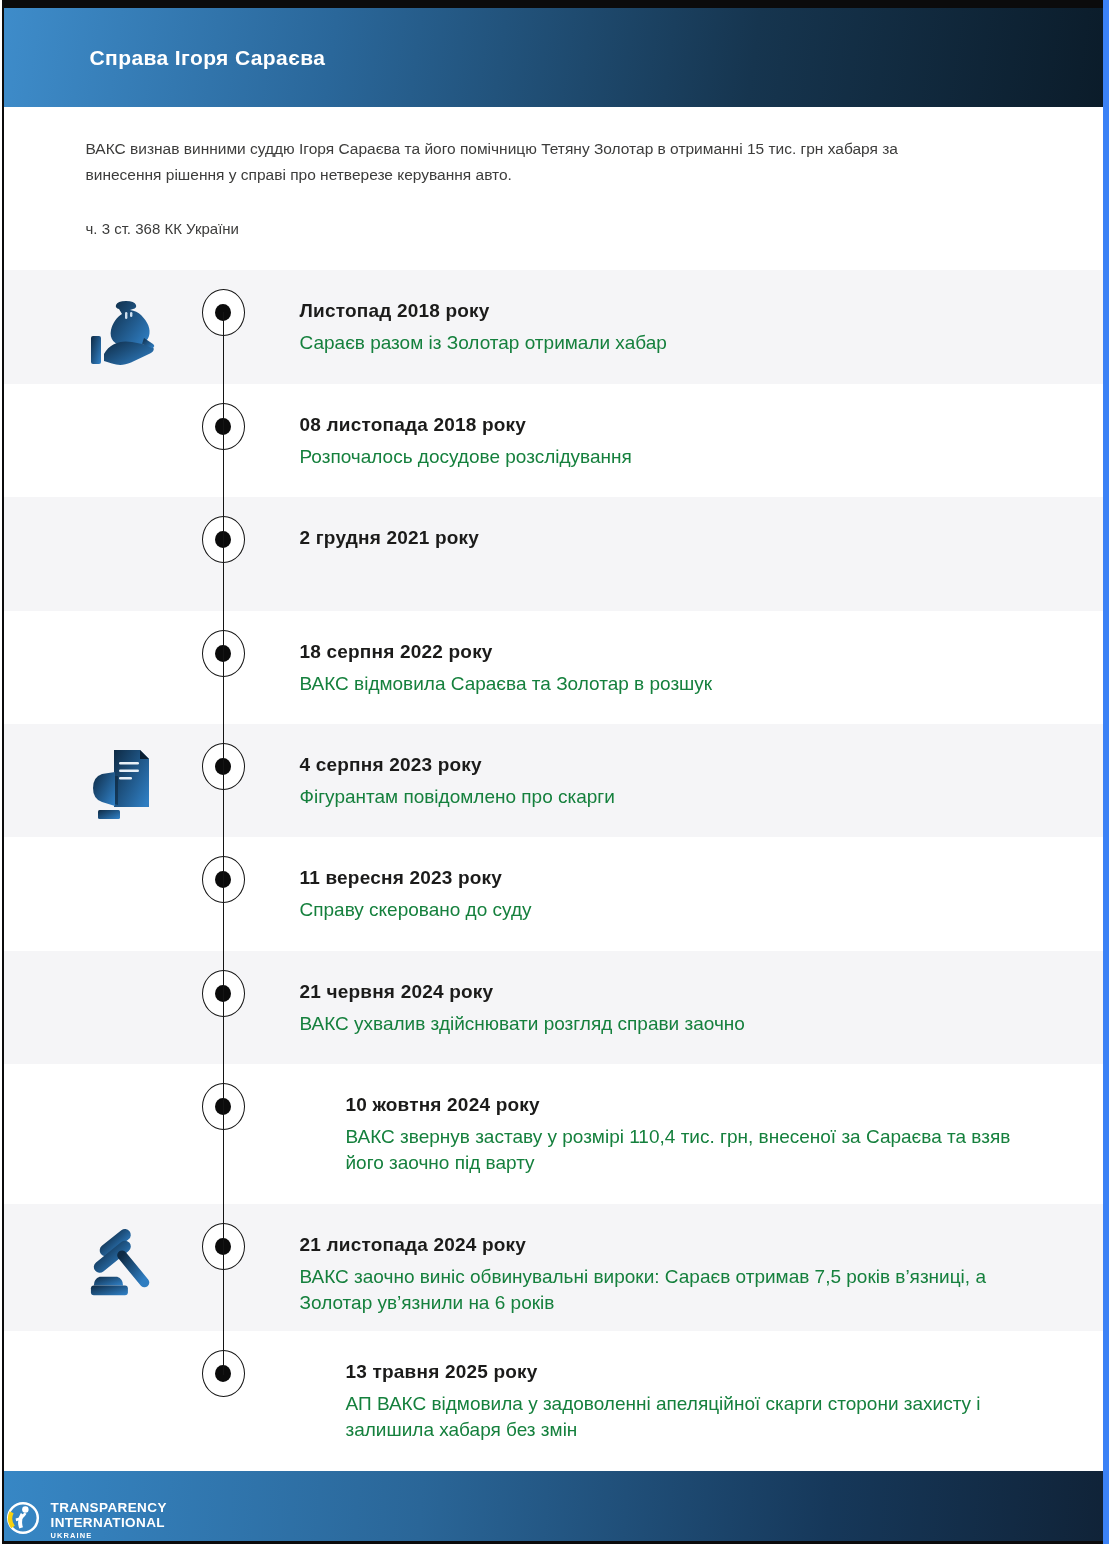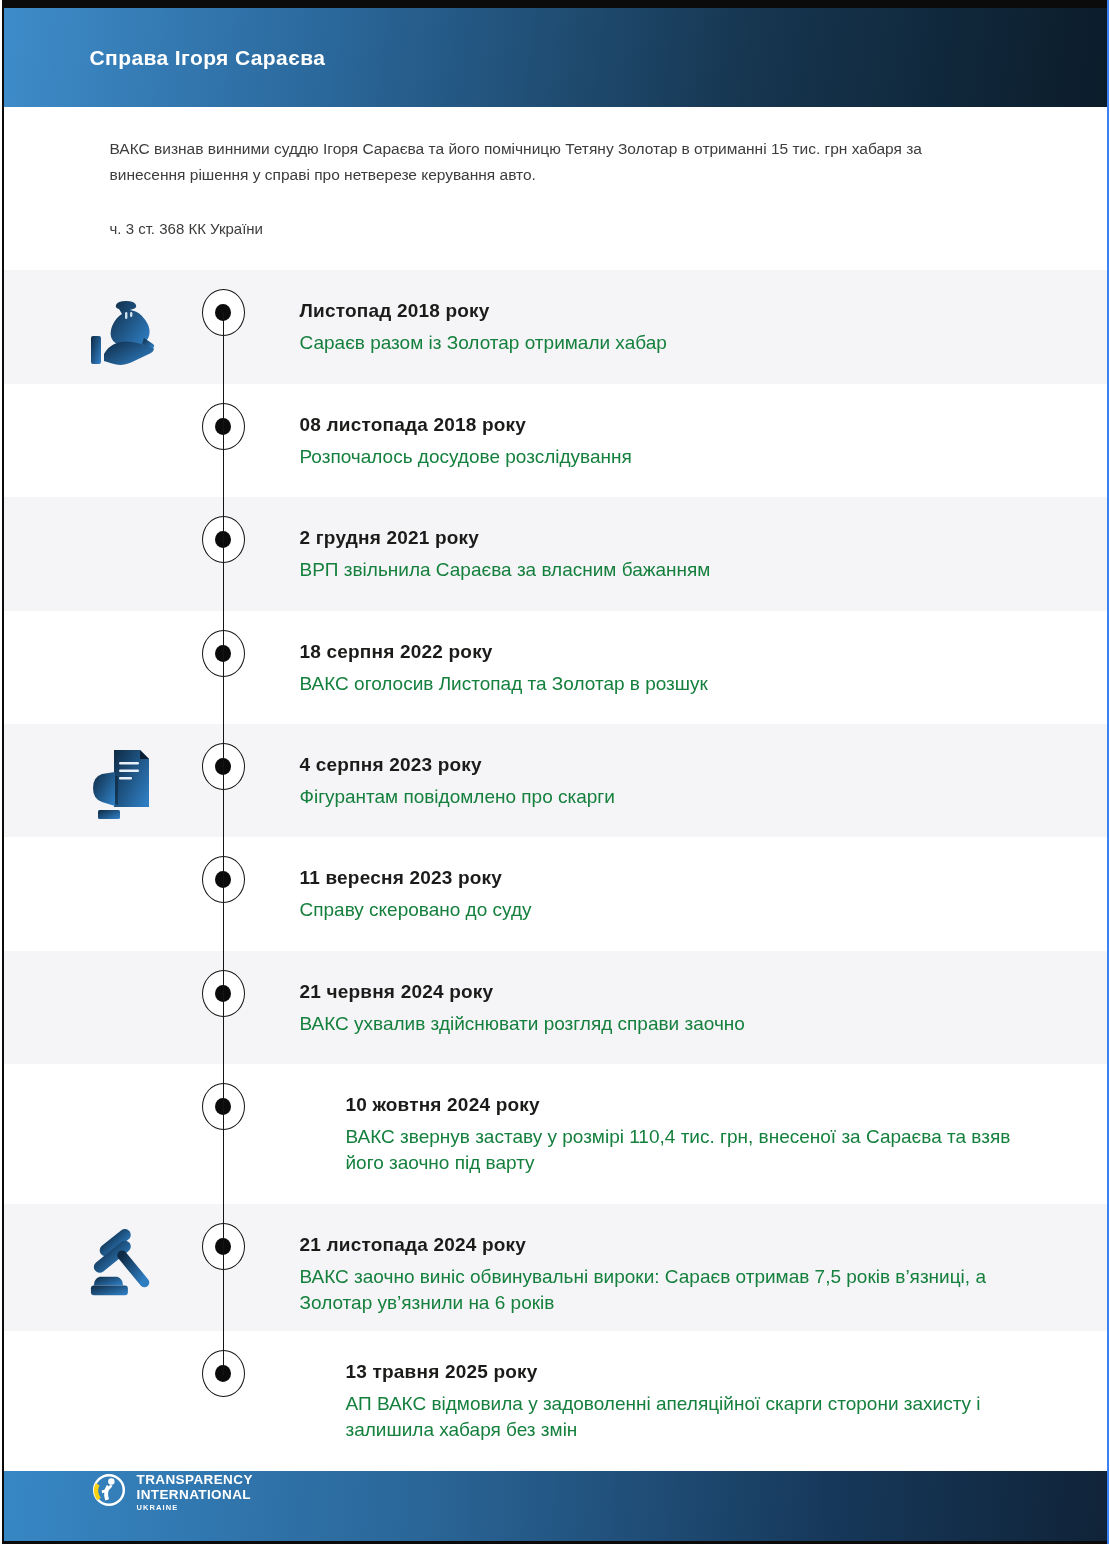--- a/index.html
+++ b/index.html
@@ -6,42 +6,42 @@
   html, body { background: #ffffff; }
   body { font-family: "Liberation Sans", "DejaVu Sans", sans-serif; }
 
   .page {
     position: relative;
     width: 1107px;
     height: 1544px;
     margin: 0 auto;
     background: #ffffff;
     border-left: 2px solid #0b0b0c;
-    border-right: 2px solid #3b82f6;
+    border-right: 6px solid #3b82f6;
     overflow: hidden;
   }
   .topbar { height: 8px; background: #0b0b0c; }
 
   
   .header {
     height: 99px;
     background: linear-gradient(98deg, #3e8cca 0%, #2a679a 30%, #16354f 68%, #0b1c2a 100%);
     display: flex;
     align-items: center;
     padding-left: 86px;
   }
   .header h1 {
     color: #ffffff;
     font-size: 21px;
     font-weight: 700;
     letter-spacing: 0.4px;
   }
 
   
-  .intro { padding: 29px 110px 0 106px; height: 163px; }
+  .intro { padding: 29px 110px 0 82px; height: 163px; }
   .intro p.lead {
     font-size: 15.5px;
     line-height: 26px;
     color: #3c3c3b;
     max-width: 880px;
   }
   .intro p.article {
     margin-top: 32px;
     font-size: 15px;
     color: #3c3c3b;
@@ -109,22 +109,21 @@
     line-height: 26px;
     color: #15803d;
   }
 
   
   .footer {
     height: 73px;
     background: linear-gradient(94deg, #3787c5 0%, #2a6698 38%, #16385a 75%, #102338 100%);
     border-bottom: 3px solid #0b0b0c;
     display: flex;
-    align-items: flex-start;
-    padding-left: 86px;
+    align-items: flex-end;
   }
   .logo-wrap { display: flex; align-items: center; }
   .logo-text { margin-left: 9px; color: #ffffff; }
   .logo-text .l1, .logo-text .l2 {
     font-size: 13.5px;
     font-weight: 700;
     letter-spacing: 0.4px;
     line-height: 15px;
   }
   .logo-text .l3 {
@@ -188,31 +187,30 @@
         <p>Розпочалось досудове розслідування</p>
       </div>
     </div>
 
     <div class="row gray h114">
       <span class="dot">
           <span class="dot-inner"></span>
         </span>
       <div class="entry">
         <h3>2 грудня 2021 року</h3>
-        <p>ВРП звільнила Сараєва за власним бажанням</p>
       </div>
     </div>
 
     <div class="row h113">
       <span class="dot">
           <span class="dot-inner"></span>
         </span>
       <div class="entry">
         <h3>18 серпня 2022 року</h3>
-        <p>ВАКС оголосив Листопад та Золотар в розшук</p>
+        <p>ВАКС відмовила Сараєва та Золотар в розшук</p>
       </div>
     </div>
 
     <div class="row gray h113">
       <span class="side-icon">
         <svg viewBox="0 0 72 78" width="72" height="78">
           <defs>
             <linearGradient id="gd" x1="0%" y1="0%" x2="100%" y2="85%">
               <stop offset="0" stop-color="#0e2a44"></stop>
                 <stop offset="1" stop-color="#2f7dc1"></stop>

